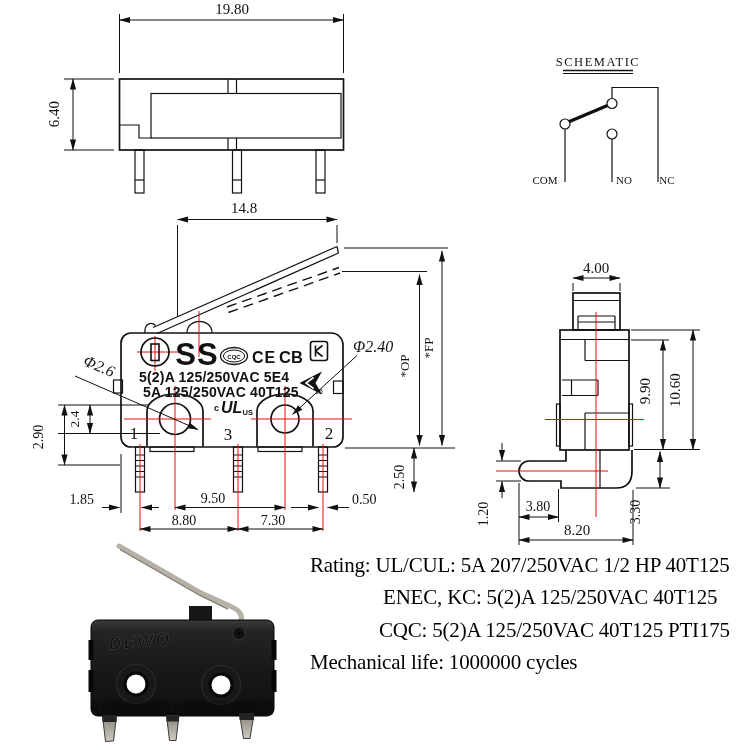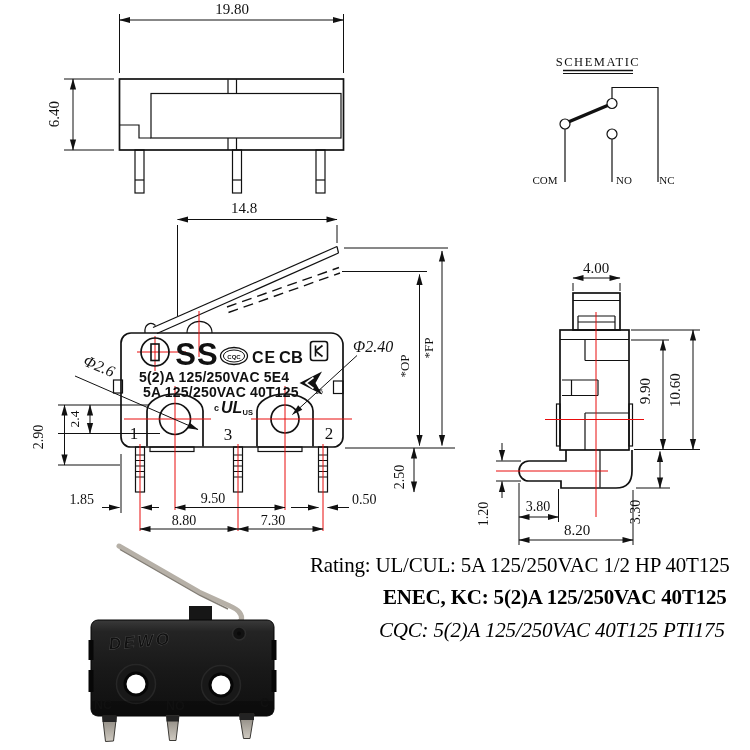--- a/index.html
+++ b/index.html
@@ -13,22 +13,22 @@
   .red  {stroke:#e80c0c;stroke-width:1;fill:none;}
   .dash {stroke:#111;stroke-width:1.4;fill:none;stroke-dasharray:10 6;}
   .dt   {font-size:15px;font-family:"Liberation Serif",serif;}
   .dts  {font-size:14px;font-family:"Liberation Serif",serif;}
   .dia  {font-size:16px;font-style:italic;font-family:"Liberation Serif",serif;}
   .sans {font-family:"Liberation Sans",sans-serif;}
   .mid  {text-anchor:middle;}
   .specs{position:absolute;left:310px;top:549px;width:438px;
          font-family:"Liberation Serif",serif;font-size:21px;color:#000;
          line-height:32.4px;letter-spacing:-0.2px;white-space:nowrap;}
-  .specs .ind1{padding-left:73px;font-weight:bold;}
-  .specs .ind2{padding-left:69px;font-style:italic;}
+  .specs .ind1{padding-left:73px;}
+  .specs .ind2{padding-left:69px;}
 </style>
 </head>
 <body>
 
 <div id="canvas">
 <svg width="750" height="750" viewBox="0 0 750 750">
   <defs>
     <marker id="ar" markerWidth="12" markerHeight="8" refX="11" refY="4" orient="auto-start-reverse" markerUnits="userSpaceOnUse">
       <path d="M0.5,0.9 L11.5,4 L0.5,7.1 Z" fill="#111"></path>
     </marker>
@@ -305,17 +305,18 @@
       <rect x="102.5" y="716" width="14" height="6" fill="#232323"></rect>
       <polygon points="166.5,715.5 179,715.5 176,740.5 169.5,740.5" fill="url(#gPin)" stroke="#3c3a36"></polygon>
       <rect x="166.5" y="715.5" width="12.5" height="6" fill="#232323"></rect>
       <polygon points="239.5,714 254,714 250,738.5 243.5,738.5" fill="url(#gPin)" stroke="#3c3a36"></polygon>
       <rect x="239.5" y="714" width="14.5" height="6" fill="#232323"></rect>
     </g>
   </g>
 </svg>
 
   <div class="specs">
-    <div>Rating: UL/CUL: 5A 125/250VAC 1/2 HP 40T125</div>
+    <div>Rating: UL/CUL: 5A 207/250VAC 1/2 HP 40T125</div>
     <div class="ind1">ENEC, KC: 5(2)A 125/250VAC 40T125</div>
     <div class="ind2">CQC: 5(2)A 125/250VAC 40T125 PTI175</div>
+    <div>Mechanical life: 1000000 cycles</div>
   </div>
 </div>
 
 </body></html>

